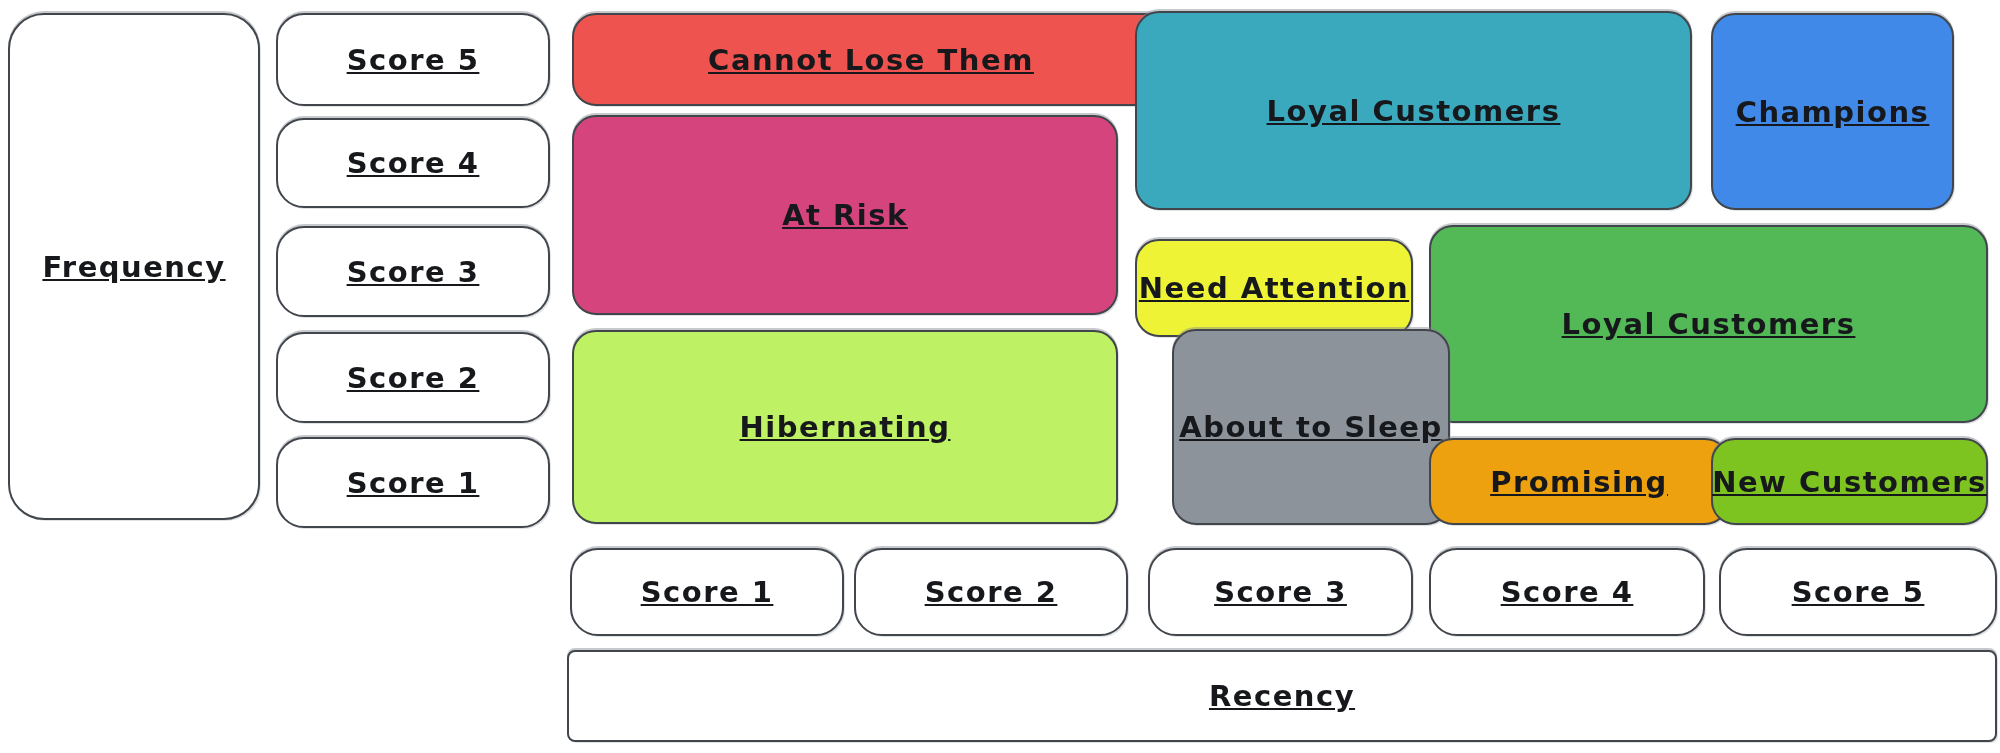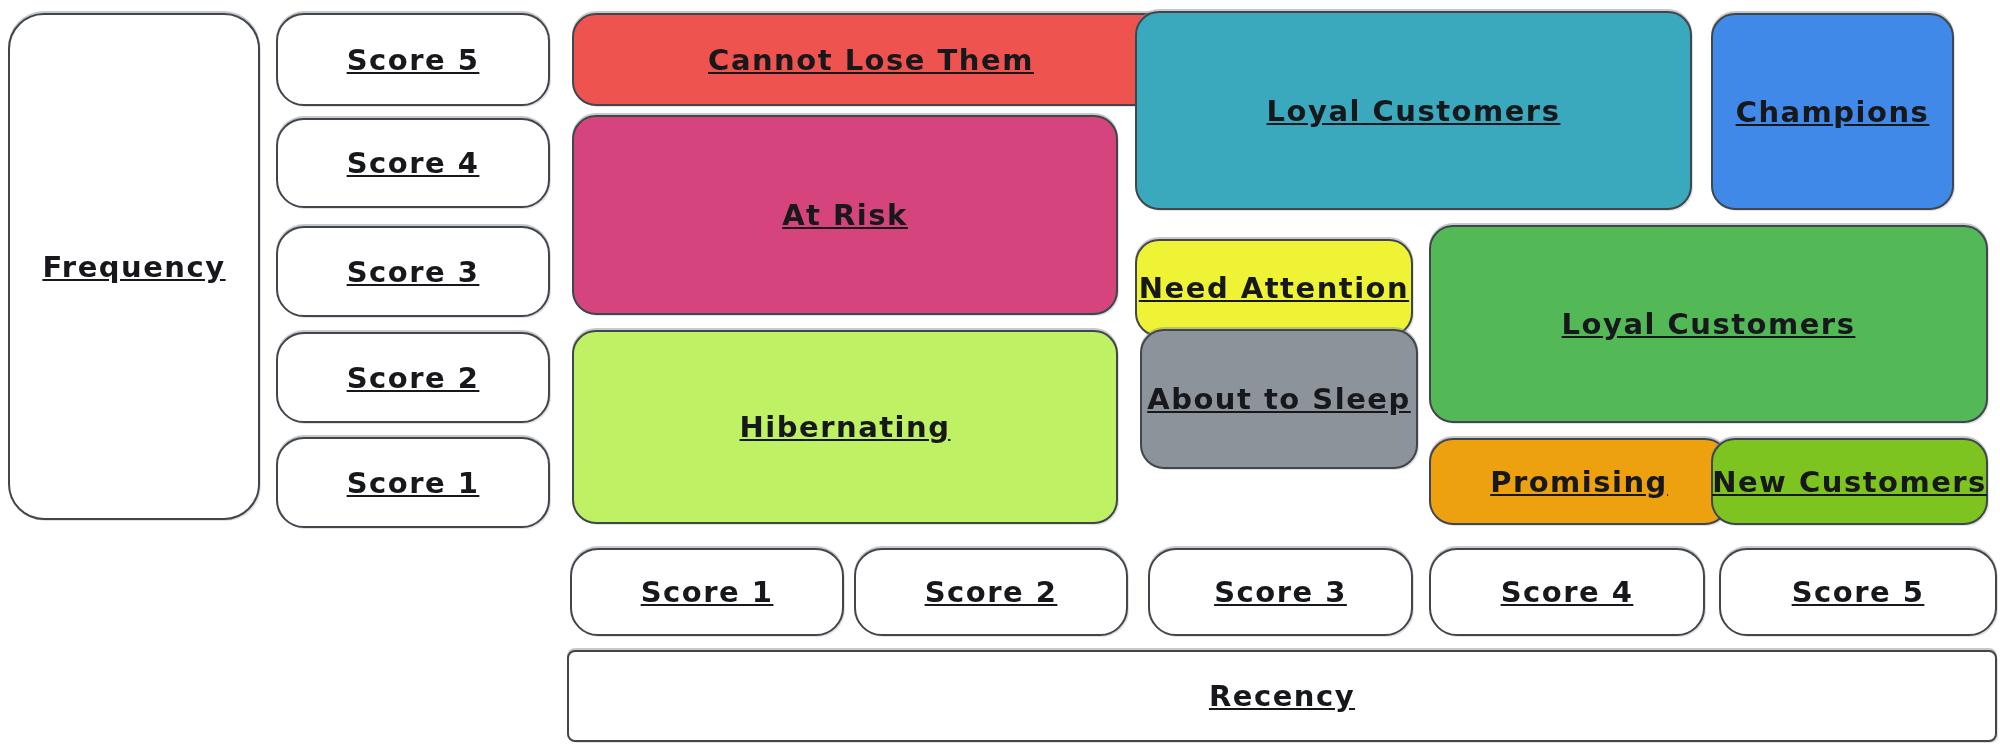--- a/index.html
+++ b/index.html
@@ -36,21 +36,21 @@
   .b-f1     {left:276px; top:437px; width:274px;  height:91px;  border-radius:28px;}
 
   
   .b-cannot    {left:572px;  top:13px;  width:598px; height:93px;}
   .b-atrisk    {left:572px;  top:115px; width:546px; height:200px;}
   .b-hibernate {left:572px;  top:330px; width:546px; height:194px;}
   .b-loyalteal {left:1135px; top:11px;  width:557px; height:199px;}
   .b-champions {left:1711px; top:13px;  width:243px; height:197px;}
   .b-needatt   {left:1135px; top:225px; width:278px; height:98px;margin-top:14px;}
   .b-loyalgrn  {left:1429px; top:225px; width:559px; height:198px;}
-  .b-abtsleep  {left:1140px; top:329px; width:278px; height:140px;}
+  .b-abtsleep  {left:1172px; top:329px; width:278px; height:196px;}
   .b-promising {left:1429px; top:438px; width:300px; height:87px;}
   .b-newcust   {left:1711px; top:438px; width:277px; height:87px;}
 
   
   .b-r1     {left:570px;  top:548px; width:274px;  height:88px; border-radius:28px;}
   .b-r2     {left:854px;  top:548px; width:274px;  height:88px; border-radius:28px;}
   .b-r3     {left:1148px; top:548px; width:265px;  height:88px; border-radius:28px;}
   .b-r4     {left:1429px; top:548px; width:276px;  height:88px; border-radius:28px;}
   .b-r5     {left:1719px; top:548px; width:278px;  height:88px; border-radius:28px;}
   .b-recency{left:567px;  top:650px; width:1430px; height:92px; border-radius:8px;}

